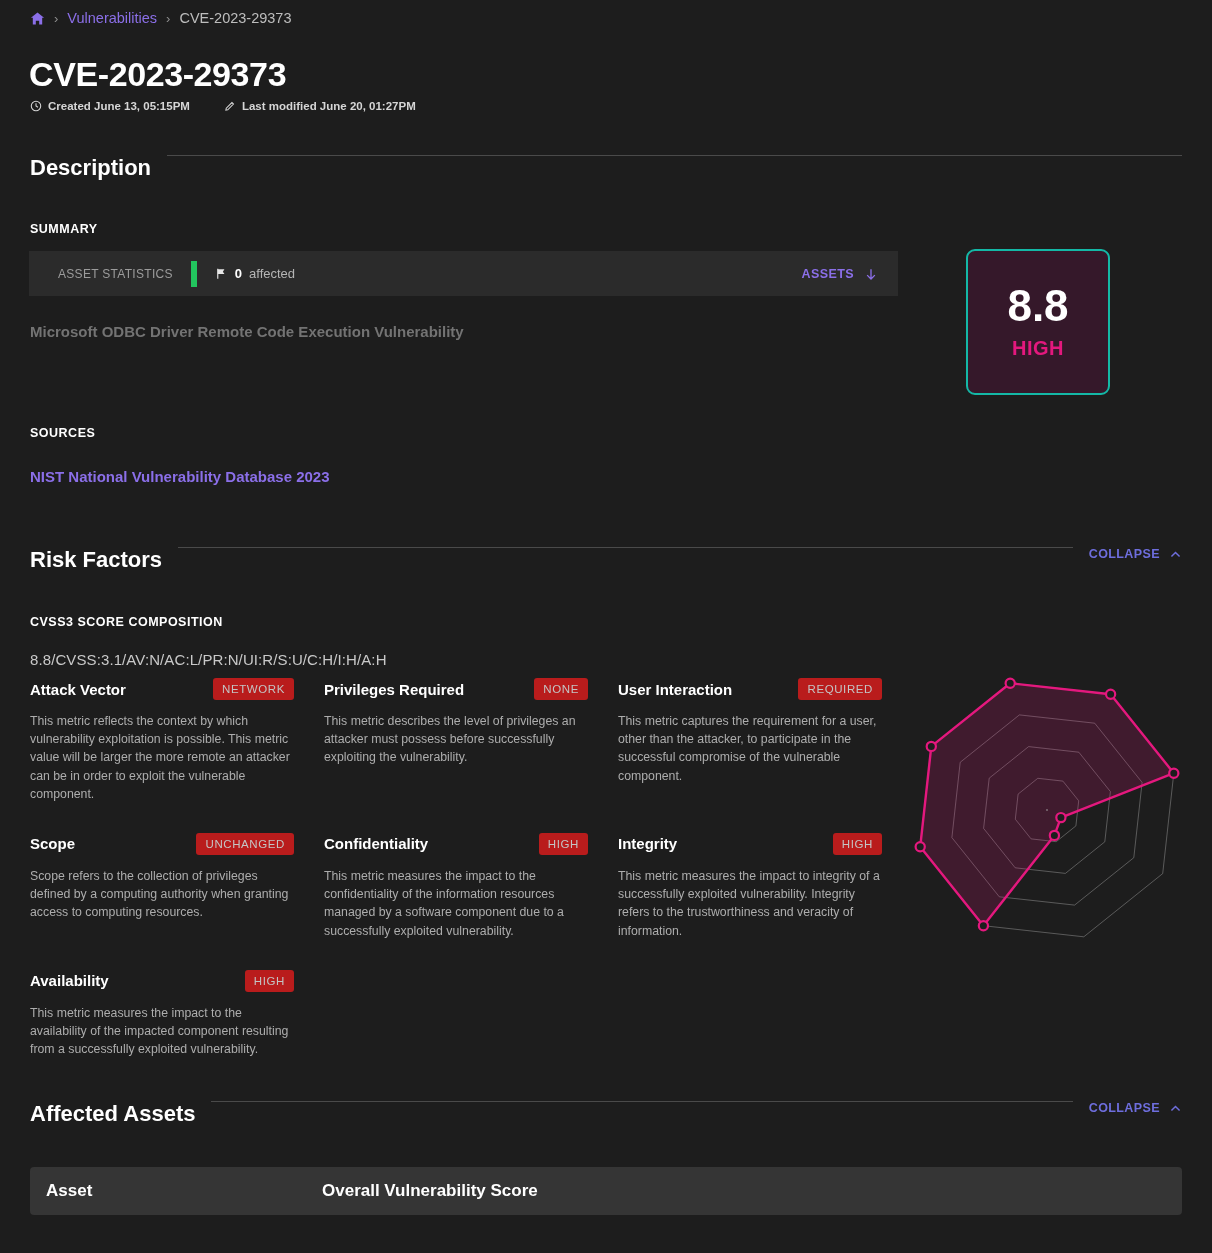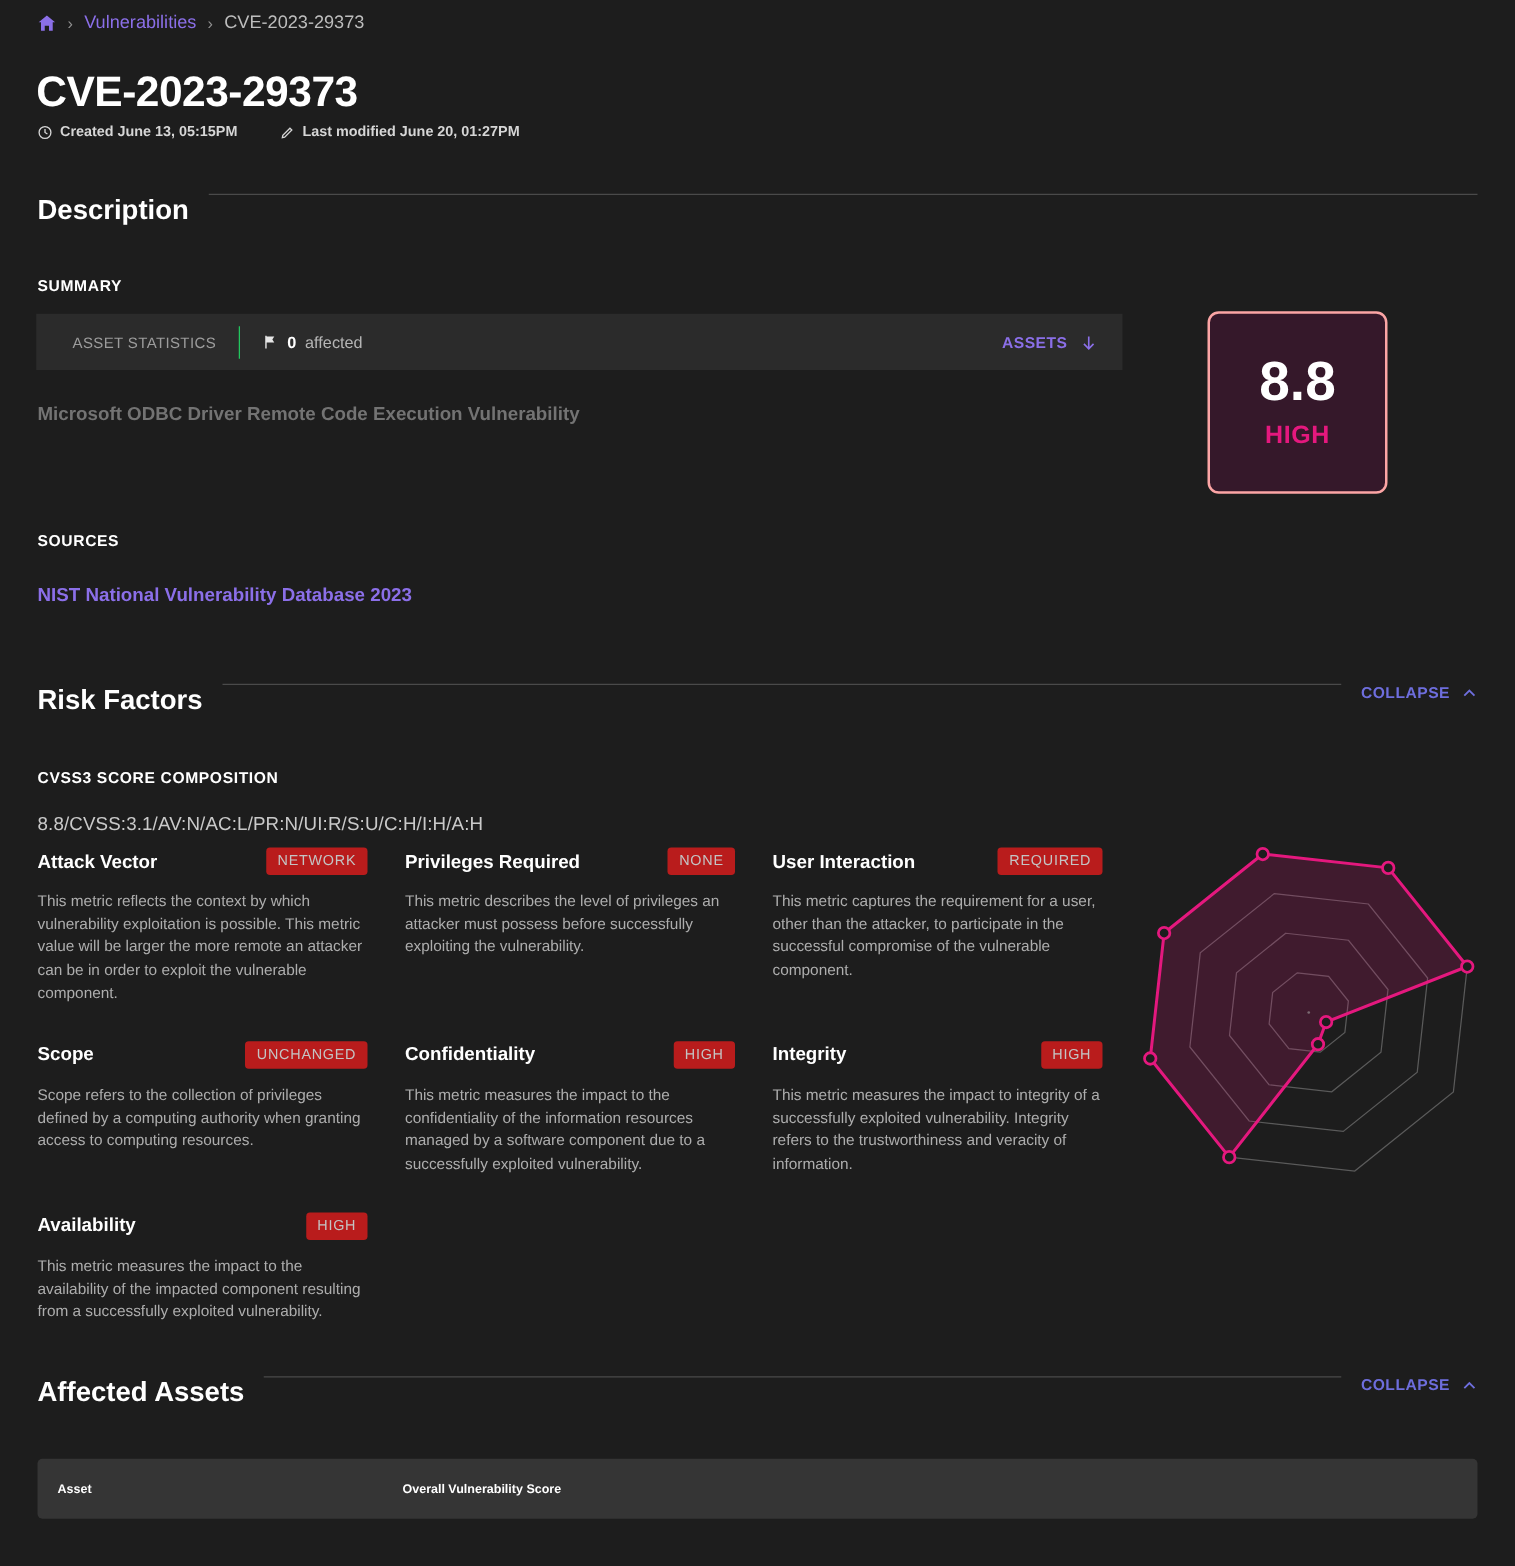--- a/index.html
+++ b/index.html
@@ -61,21 +61,21 @@
   
   .stat-bar {
     position: absolute; left: 29px; top: 251px;
     width: 869px; height: 45px;
     background: #2b2b2b;
     display: flex; align-items: center;
   }
   .stat-label {
     font-size: 12px; color: #9c9c9c; letter-spacing: 0.3px;
     padding: 0 18px 0 29px; height: 26px; line-height: 26px;
-    border-right: 1px solid #22c55e;
+    border-right: 6px solid #22c55e;
   }
   .stat-val { display: flex; align-items: center; gap: 7px; padding-left: 18px; }
   .flag-ico { width: 13px; height: 13px; display: inline-flex; color: #e6e6e6; }
   .stat-num { font-size: 13px; font-weight: bold; color: #ffffff; }
   .stat-unit { font-size: 13px; color: #b5b5b5; }
   .assets-link {
     margin-left: auto; padding-right: 20px;
     display: flex; align-items: center; gap: 10px;
     color: #8b6fe8; font-size: 12.5px; font-weight: bold; letter-spacing: 0.4px;
     cursor: pointer;
@@ -84,21 +84,21 @@
 
   .summary-text {
     position: absolute; left: 30px; top: 323px;
     font-size: 15px; color: #737373; font-weight: bold;
   }
 
   
   .score-badge {
     position: absolute; left: 966px; top: 249px;
     width: 144px; height: 146px;
-    border: 2px solid #fca5a5; border-radius: 9px;
+    border: 2px solid #14b8a6; border-radius: 9px;
     background: #35182a;
     display: flex; flex-direction: column;
     align-items: center; justify-content: center;
   }
   .score-num { font-size: 44px; font-weight: bold; color: #ffffff; line-height: 1; }
   .score-sev {
     margin-top: 9px; font-size: 20px; font-weight: bold;
     color: #e4187e; letter-spacing: 0.5px;
   }
 
@@ -141,21 +141,21 @@
   
   .radar { position: absolute; left: 900px; top: 655px; width: 300px; height: 300px; }
 
   
   .table-head {
     position: absolute; left: 30px; top: 1167px;
     width: 1152px; height: 48px;
     background: #353535; border-radius: 4px;
     display: flex; align-items: center;
   }
-  .th { font-size: 10px; font-weight: bold; color: #ffffff; }
+  .th { font-size: 17px; font-weight: bold; color: #ffffff; }
   .th-asset { padding-left: 16px; width: 292px; }
 </style>
 </head>
 <body>
 
 <div class="page">
 
   <div class="breadcrumb">
     <span class="bc-home">
       <svg viewBox="0 0 16 16" fill="currentColor">

